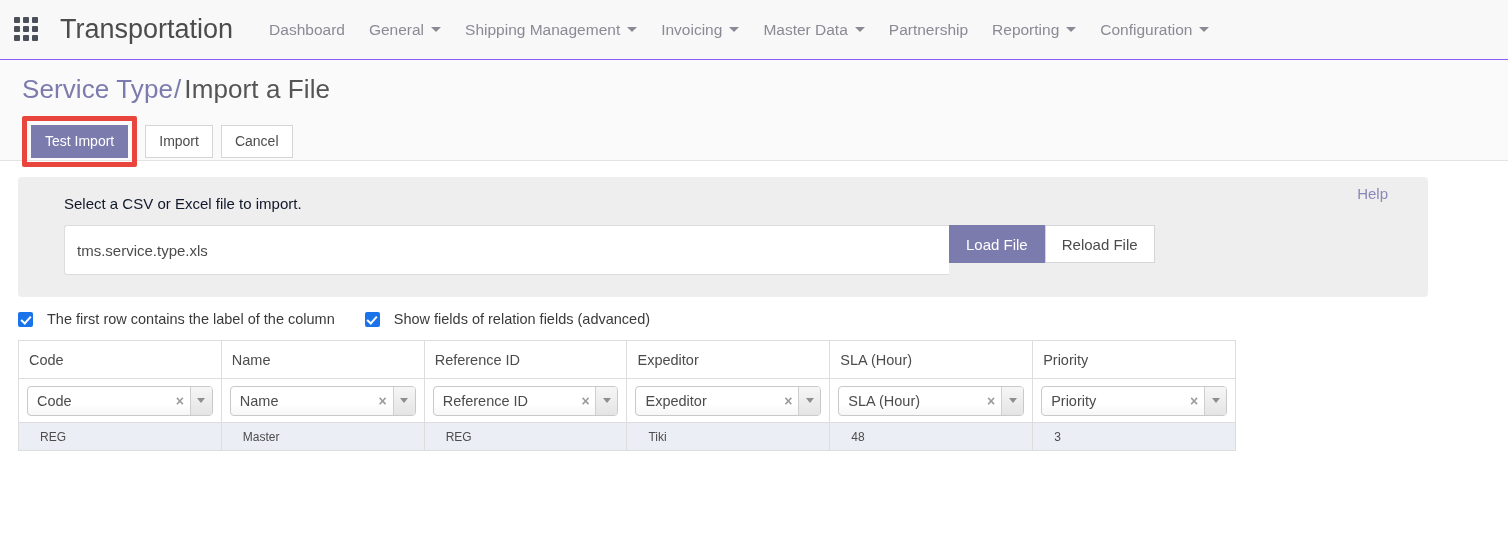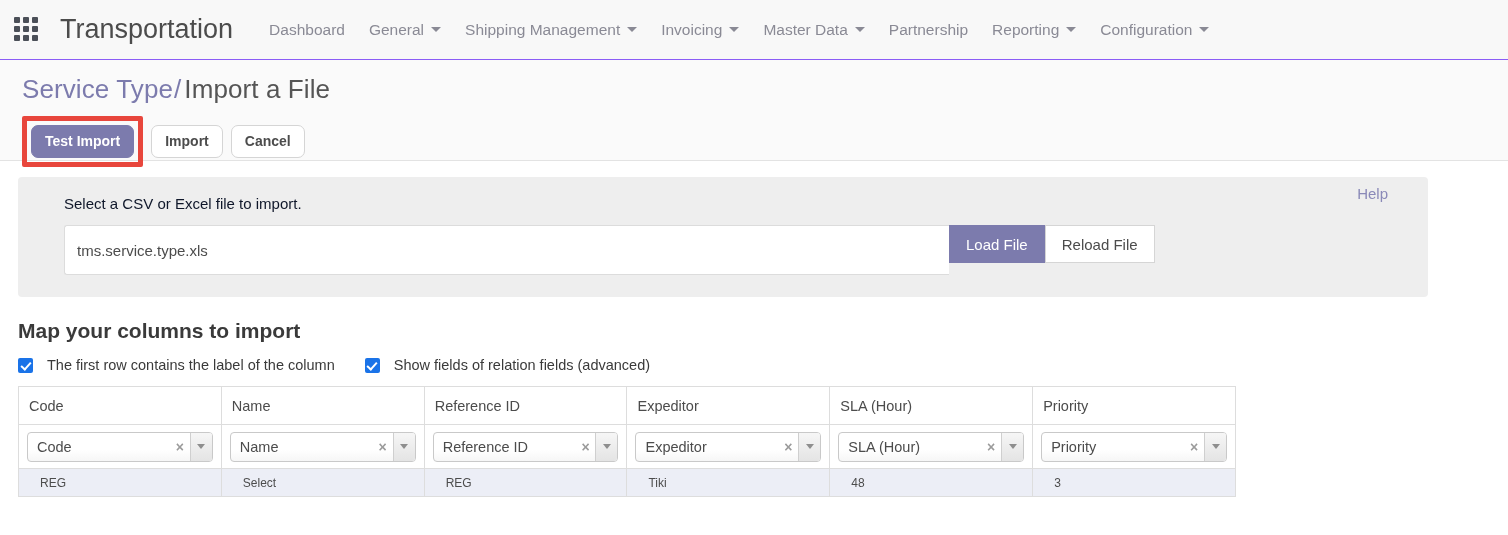--- a/index.html
+++ b/index.html
@@ -81,27 +81,26 @@
     align-items: center;
     margin-top: 11px;
     padding-left: 22px;
   }
   .btn {
     font-size: 14px;
     font-family: "Liberation Sans", sans-serif;
     border: 1px solid #d5d5d5;
     background: #ffffff;
     color: #4c4c4c;
-    border-radius: 7px;
+    border-radius: 0;
     padding: 7px 13px;
     margin-right: 8px;
     cursor: pointer;
     line-height: 1.2;
     white-space: nowrap;
-    font-weight: bold;
   }
   .btn.primary {
     background: #7c7bad;
     border-color: #7c7bad;
     color: #ffffff;
   }
   .highlight-box {
     position: relative;
     display: inline-block;
     margin-right: 8px;
@@ -343,21 +342,20 @@
   <div class="file-panel">
     <div class="label">Select a CSV or Excel file to import.</div>
     <div class="help-link">Help</div>
     <div class="file-row">
       <input class="file-input" type="text" value="tms.service.type.xls" style="">
       <button class="file-btn primary">Load File</button>
       <button class="file-btn">Reload File</button>
     </div>
   </div>
 
-  <div class="map-title">Map your columns to import</div>
 
   <div class="checkrow">
     <label class="check-item">
       <span class="cbox"></span>
       <span>The first row contains the label of the column</span>
     </label>
     <label class="check-item">
       <span class="cbox"></span>
       <span>Show fields of relation fields (advanced)</span>
     </label>
@@ -426,21 +424,21 @@
             <span class="sel2-text">Priority</span>
             <span class="sel2-clear">×</span>
             <span class="sel2-arrow">
                 <span class="tri"></span>
               </span>
           </div>
         </td>
       </tr>
       <tr>
         <td class="data-cell">REG</td>
-        <td class="data-cell">Select</td>
+        <td class="data-cell">Master</td>
         <td class="data-cell">REG</td>
         <td class="data-cell">Tiki</td>
         <td class="data-cell">48</td>
         <td class="data-cell">3</td>
       </tr>
     </tbody>
   </table>
 </div>
 
 </body></html>

